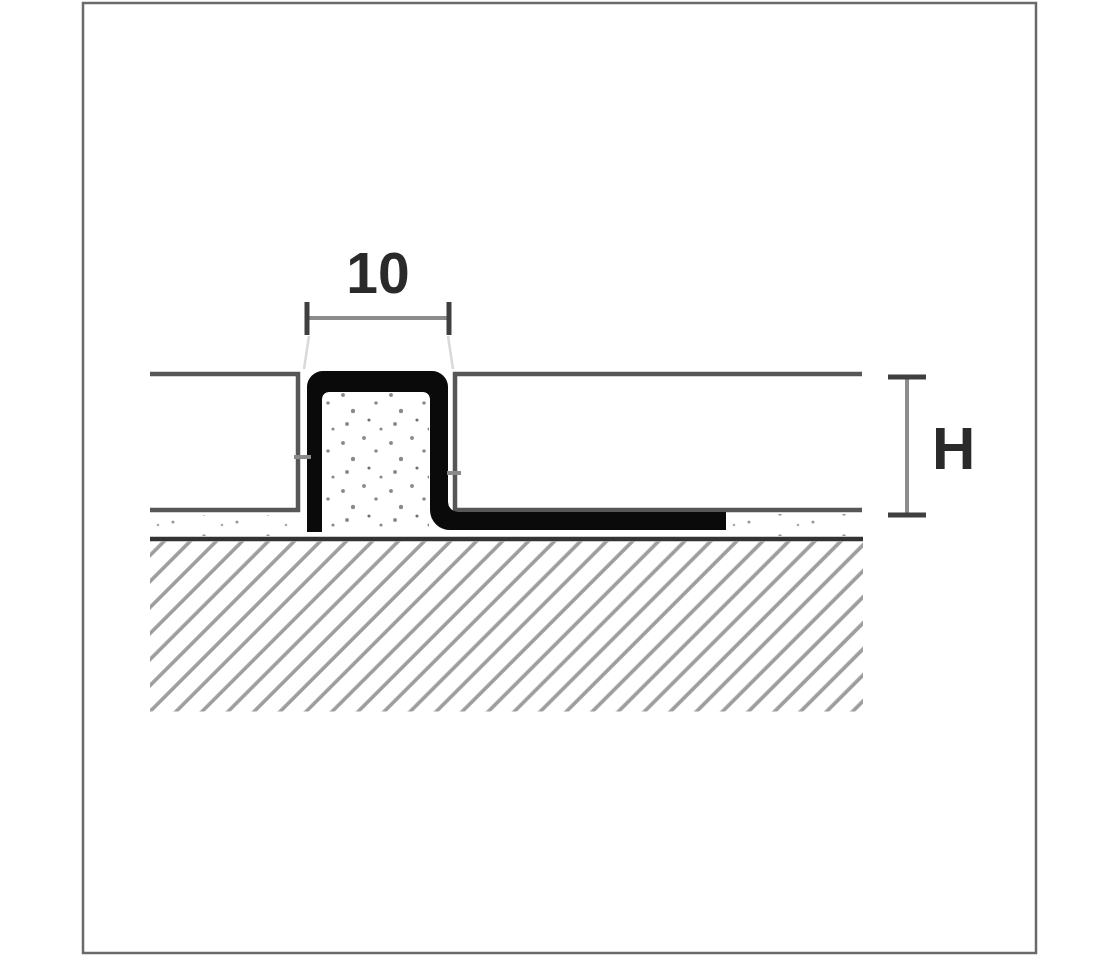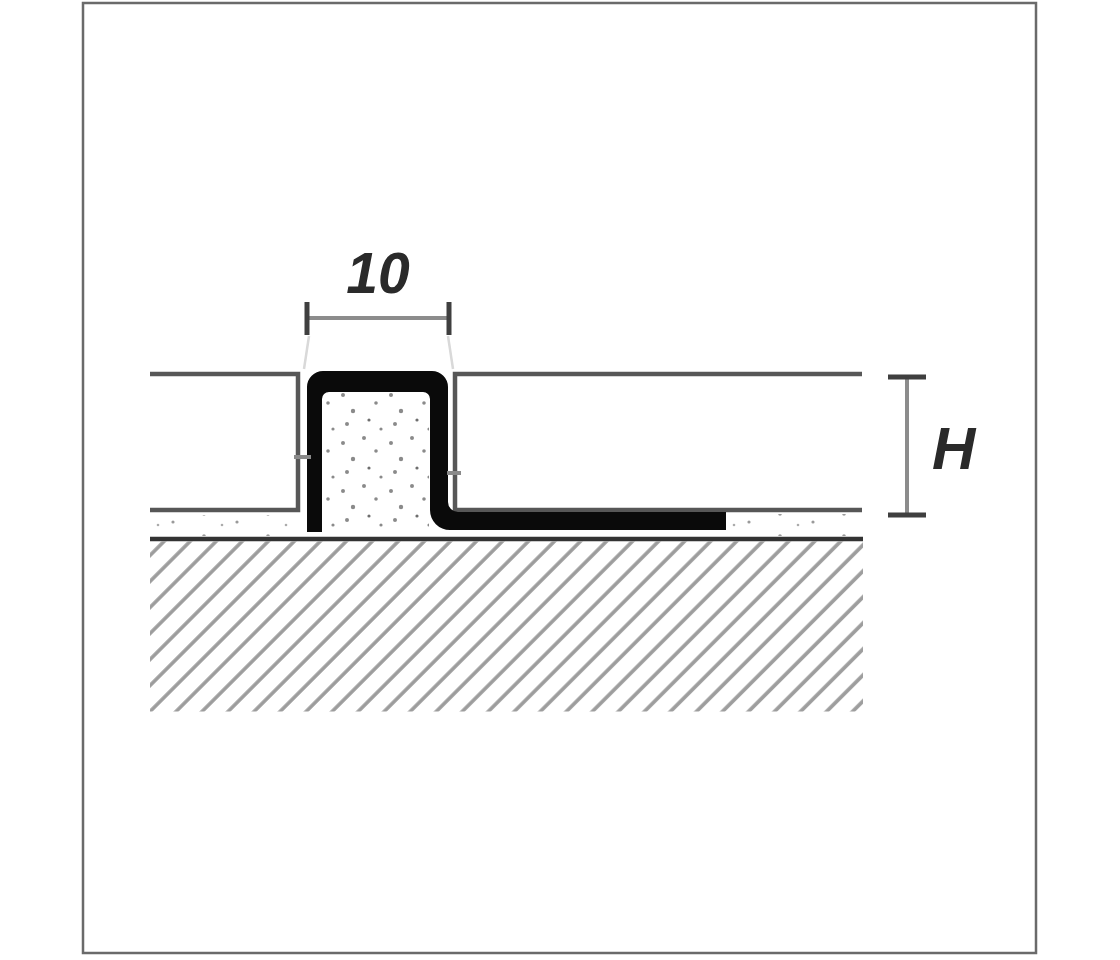--- a/index.html
+++ b/index.html
@@ -8,21 +8,20 @@
     background: #ffffff;
     width: 1120px;
     height: 960px;
     overflow: hidden;
   }
   .stage {
     position: relative;
     width: 1120px;
     height: 960px;
     background: #ffffff;
-    font-style: italic;
   }
   .stage svg {
     position: absolute;
     left: 0;
     top: 0;
   }
   .dim-label {
     font-family: "Liberation Sans", sans-serif;
     font-weight: bold;
   }

